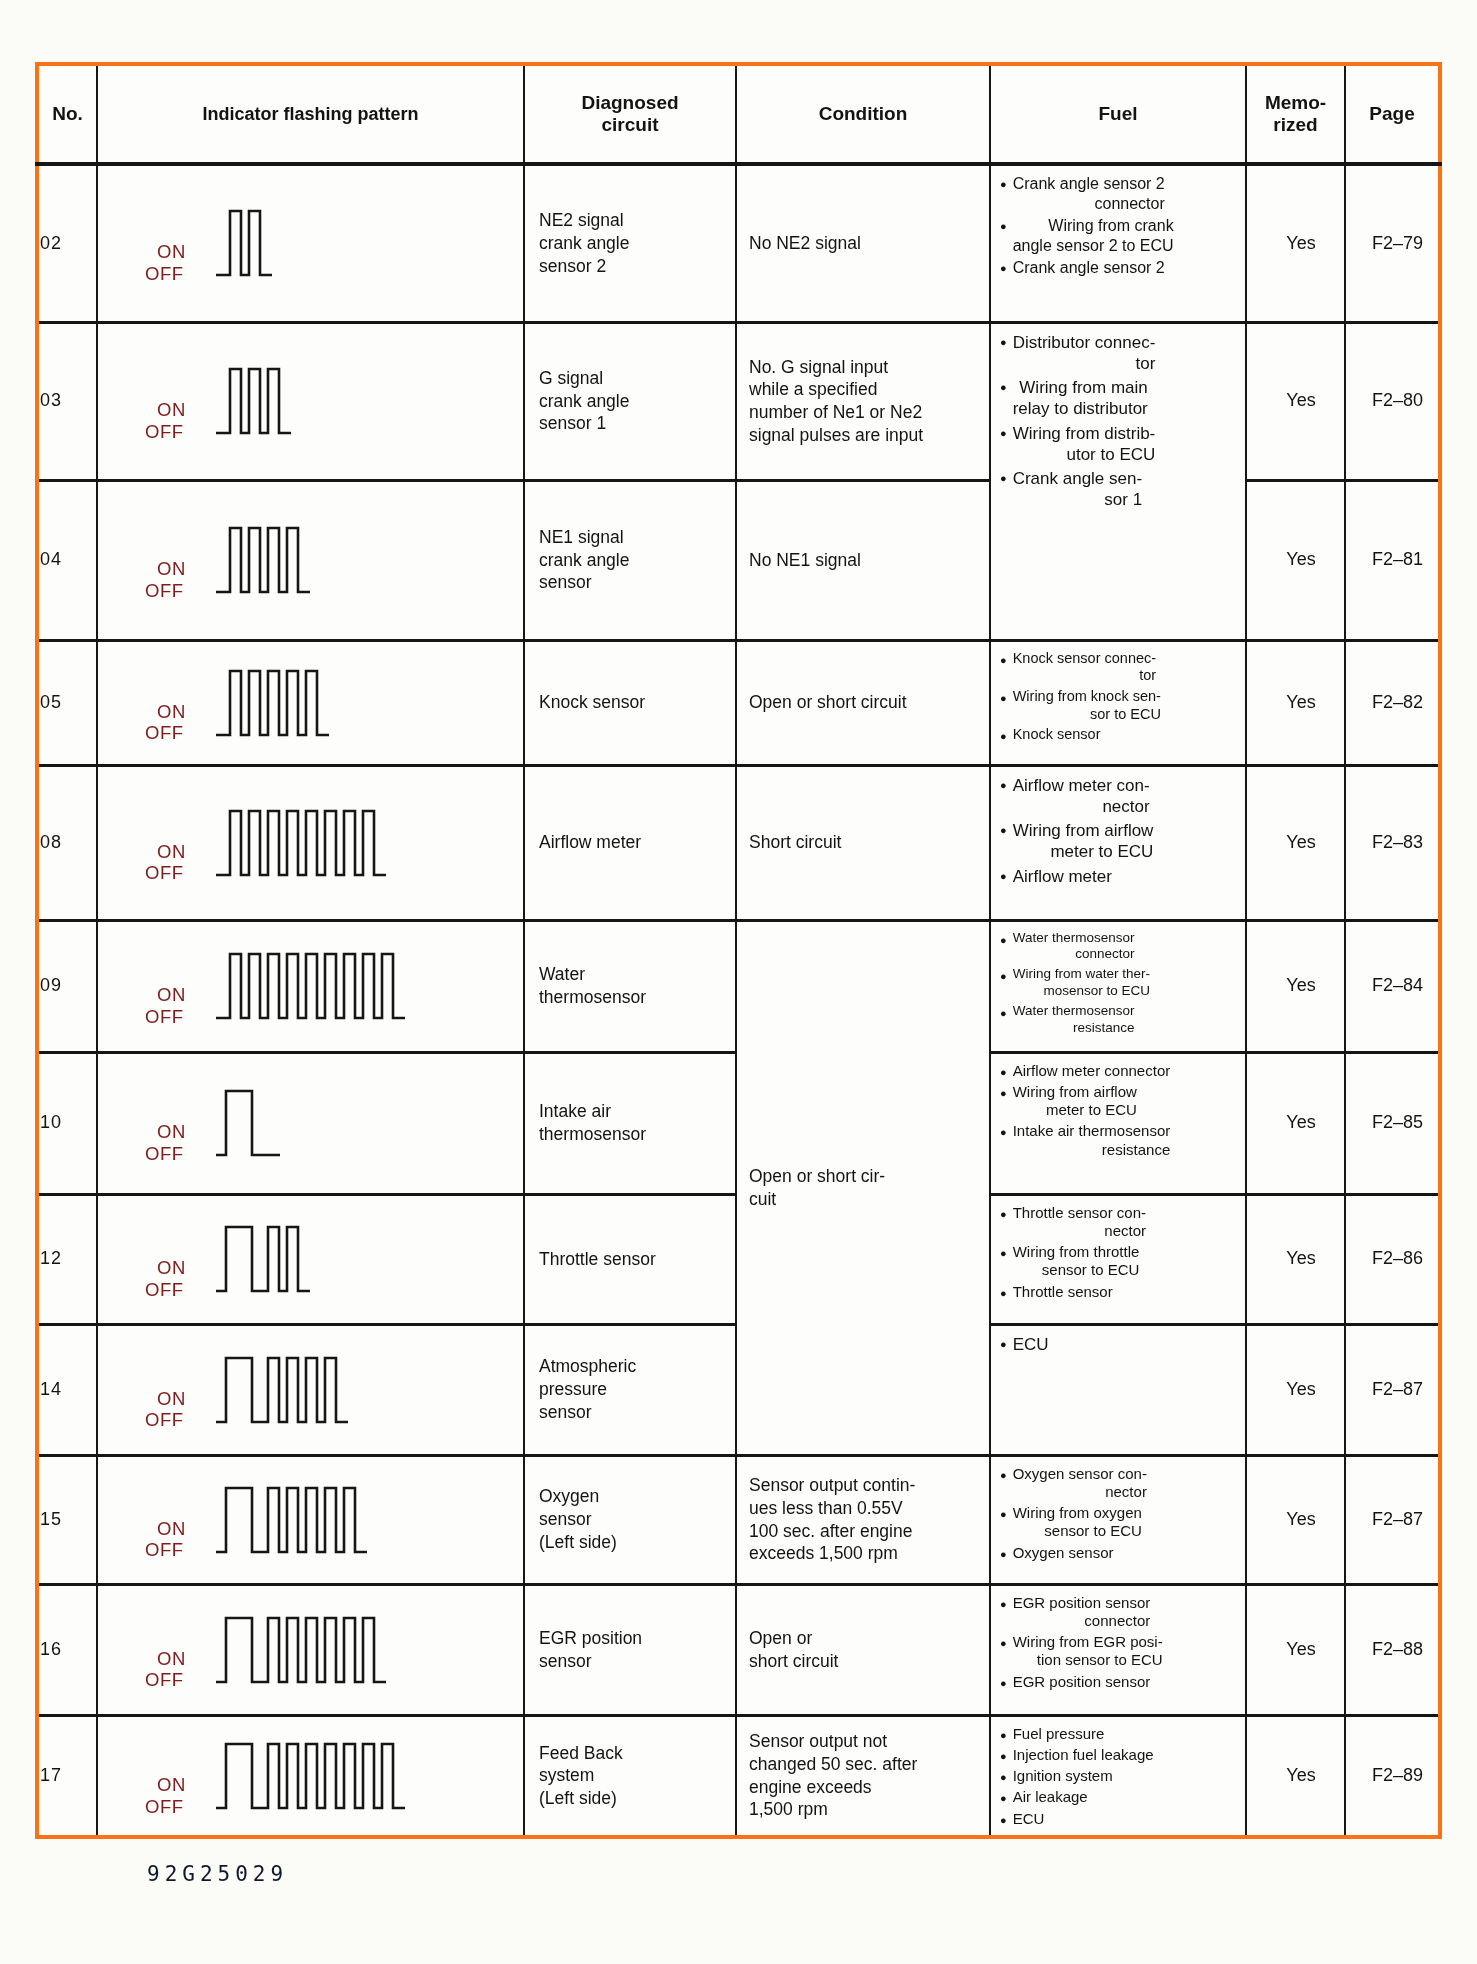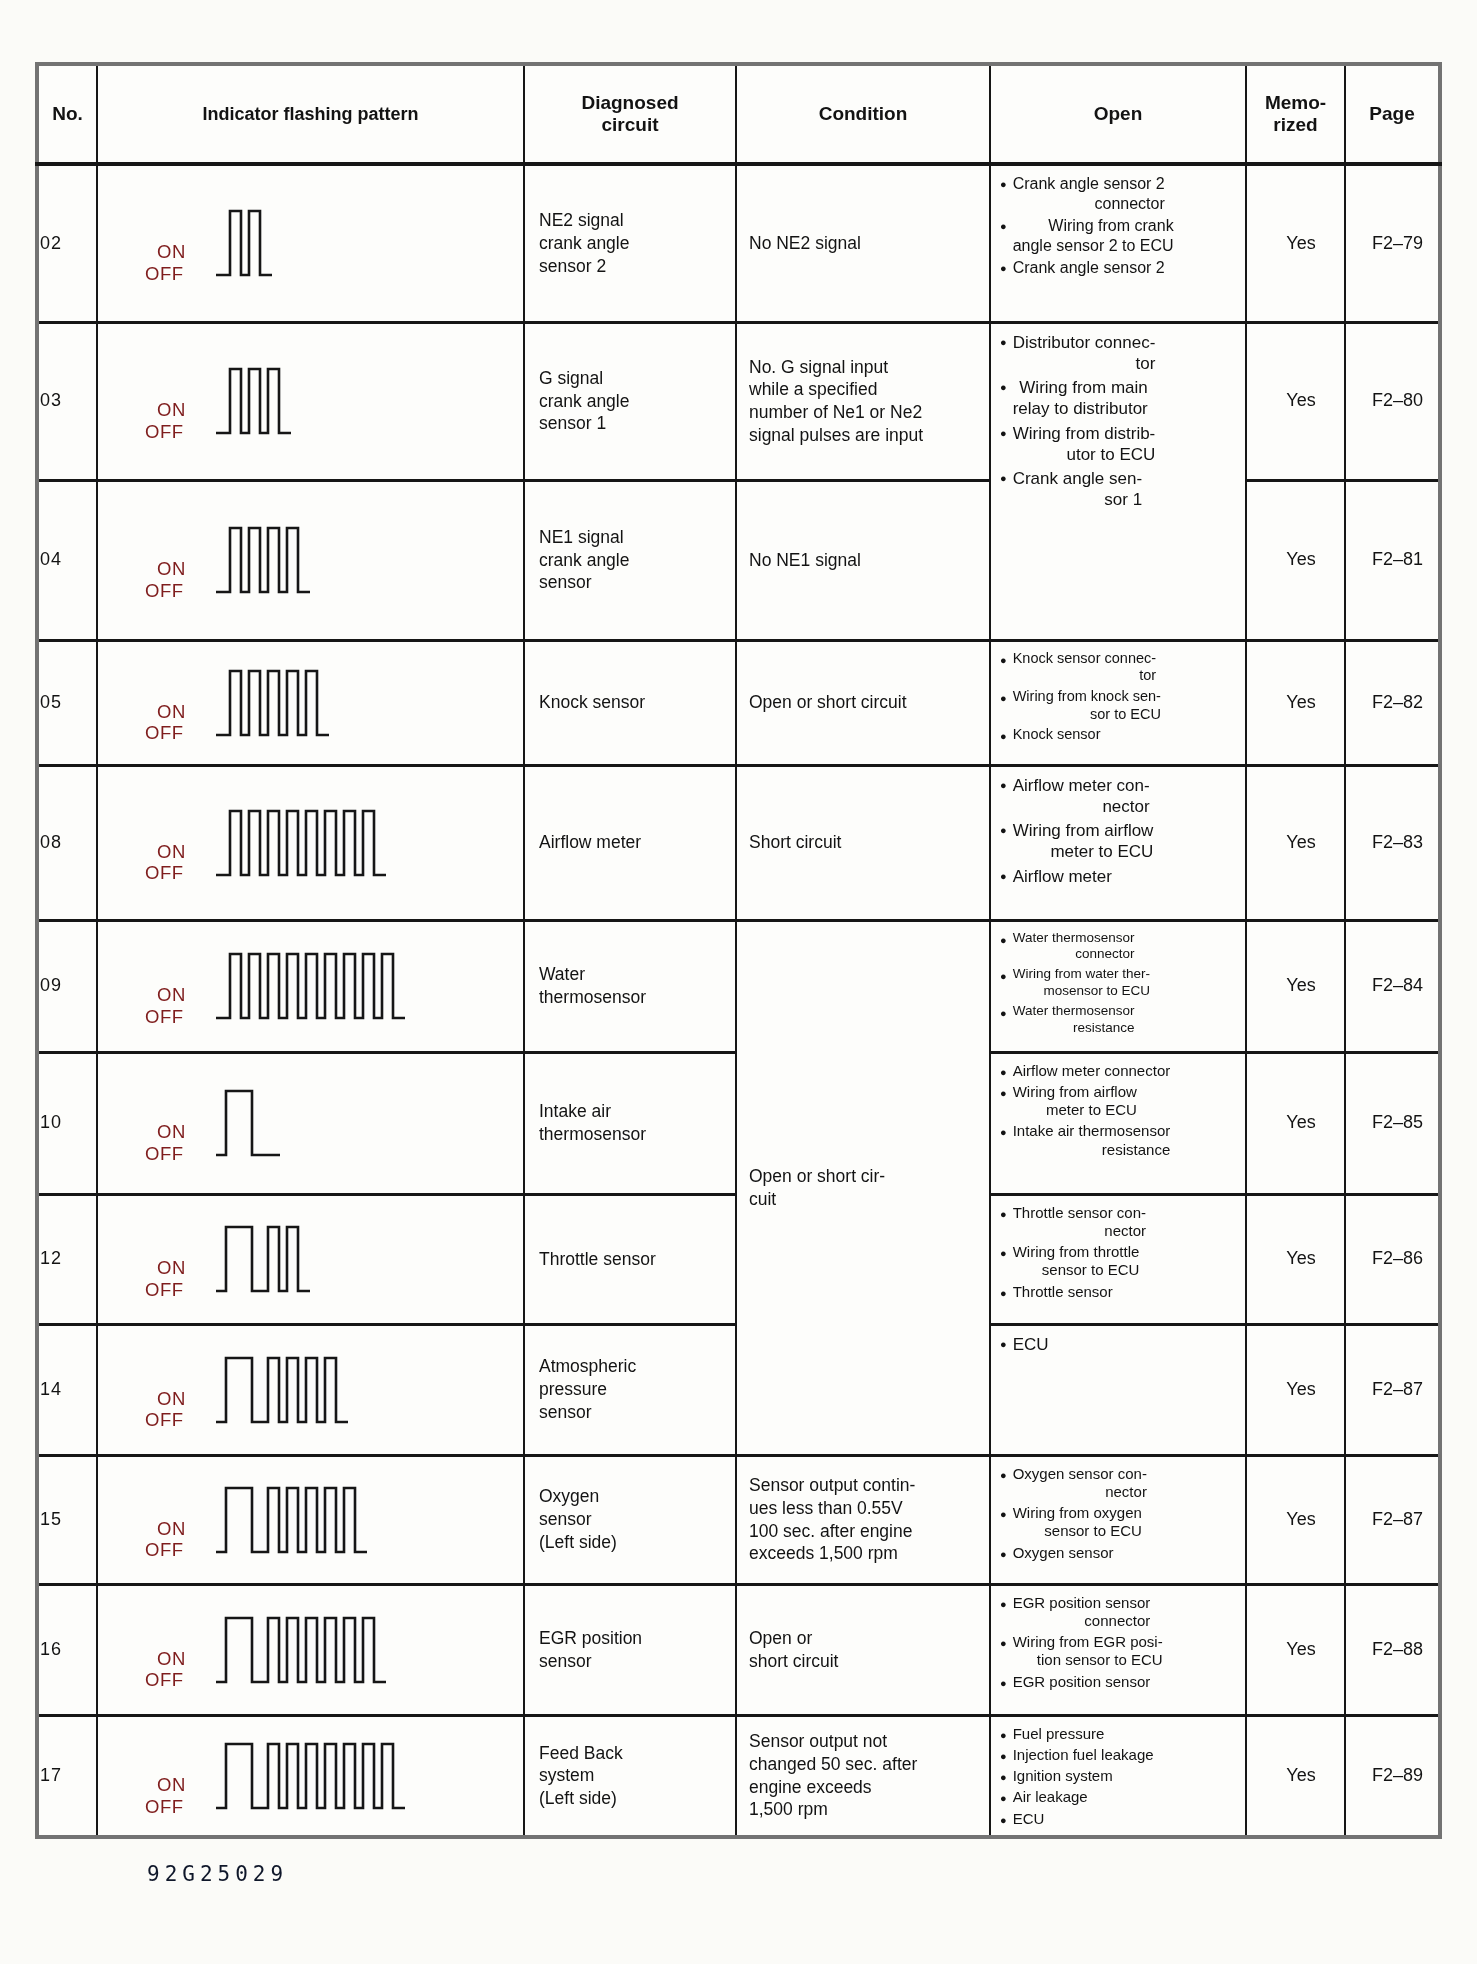--- a/index.html
+++ b/index.html
@@ -6,21 +6,21 @@
   body{
     width:1477px;height:1964px;position:relative;
     background:#fbfbf8;
     font-family:"Liberation Sans", sans-serif;
     color:#131313;
     -webkit-font-smoothing:antialiased;
   }
   table[data-name="diagnostic-code-table"]{
     position:absolute;left:35px;top:62px;width:1403px;
     border-collapse:collapse;table-layout:fixed;background:#fdfdfb;
-    border:4px solid #737373;
+    border:4px solid #f97316;
   }
   th,td{
     border:3px solid #161616;
     border-left-width:2px;border-right-width:2px;
     overflow:hidden;
   }
   thead tr{height:100px;}
   th{
     font-size:19px;font-weight:bold;text-align:center;vertical-align:middle;
     white-space:pre-line;line-height:1.15;padding:2px;
@@ -76,21 +76,21 @@
       <col style="width:99px">
       <col style="width:95px">
   </colgroup>
   <thead data-name="table-header">
     <tr data-name="header-row">
       <th data-name="header-cell-no">No.</th>
       <th class="indicator-h" data-name="header-cell-indicator">Indicator flashing pattern</th>
       <th data-name="header-cell-circuit">Diagnosed
 circuit</th>
       <th data-name="header-cell-condition">Condition</th>
-      <th data-name="header-cell-point">Open</th>
+      <th data-name="header-cell-point">Fuel</th>
       <th data-name="header-cell-memorized">Memo-
 rized</th>
       <th data-name="header-cell-page">Page</th>
     </tr>
   </thead>
   <tbody data-name="table-body">
       <tr data-row="02" data-name="code-row">
         <td class="no-cell" data-name="code-number-cell">02</td>
         <td class="indicator-cell" data-name="flashing-pattern-cell">
           <div class="wave-wrap" data-name="waveform-wrap">

